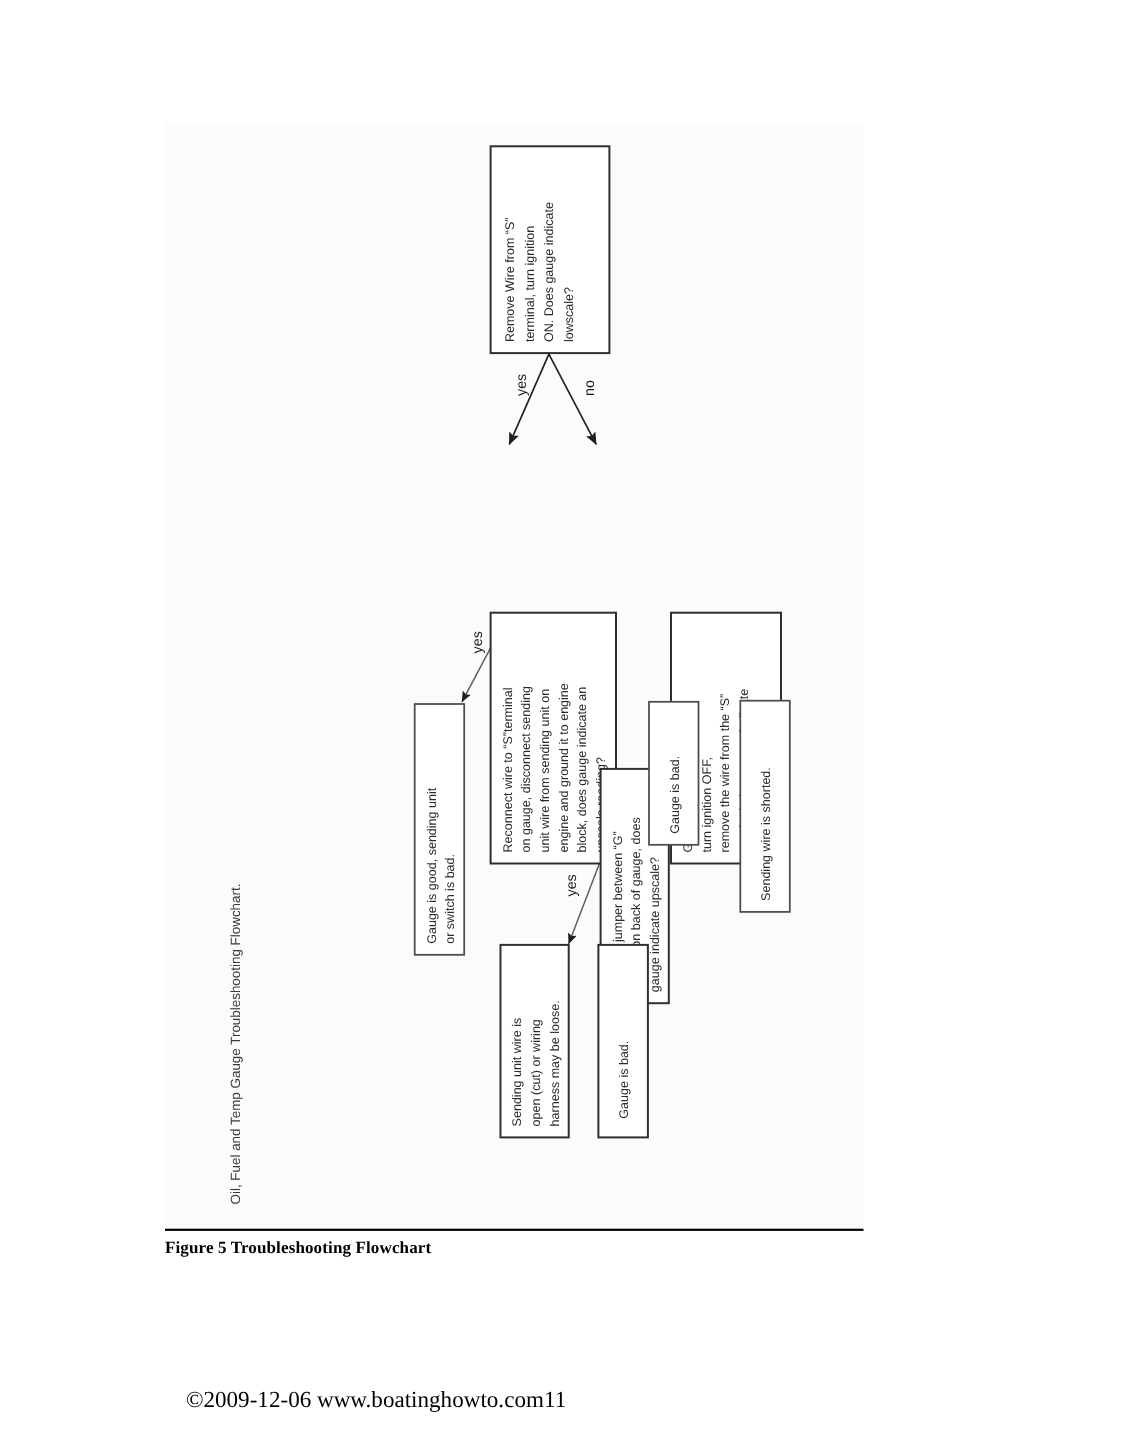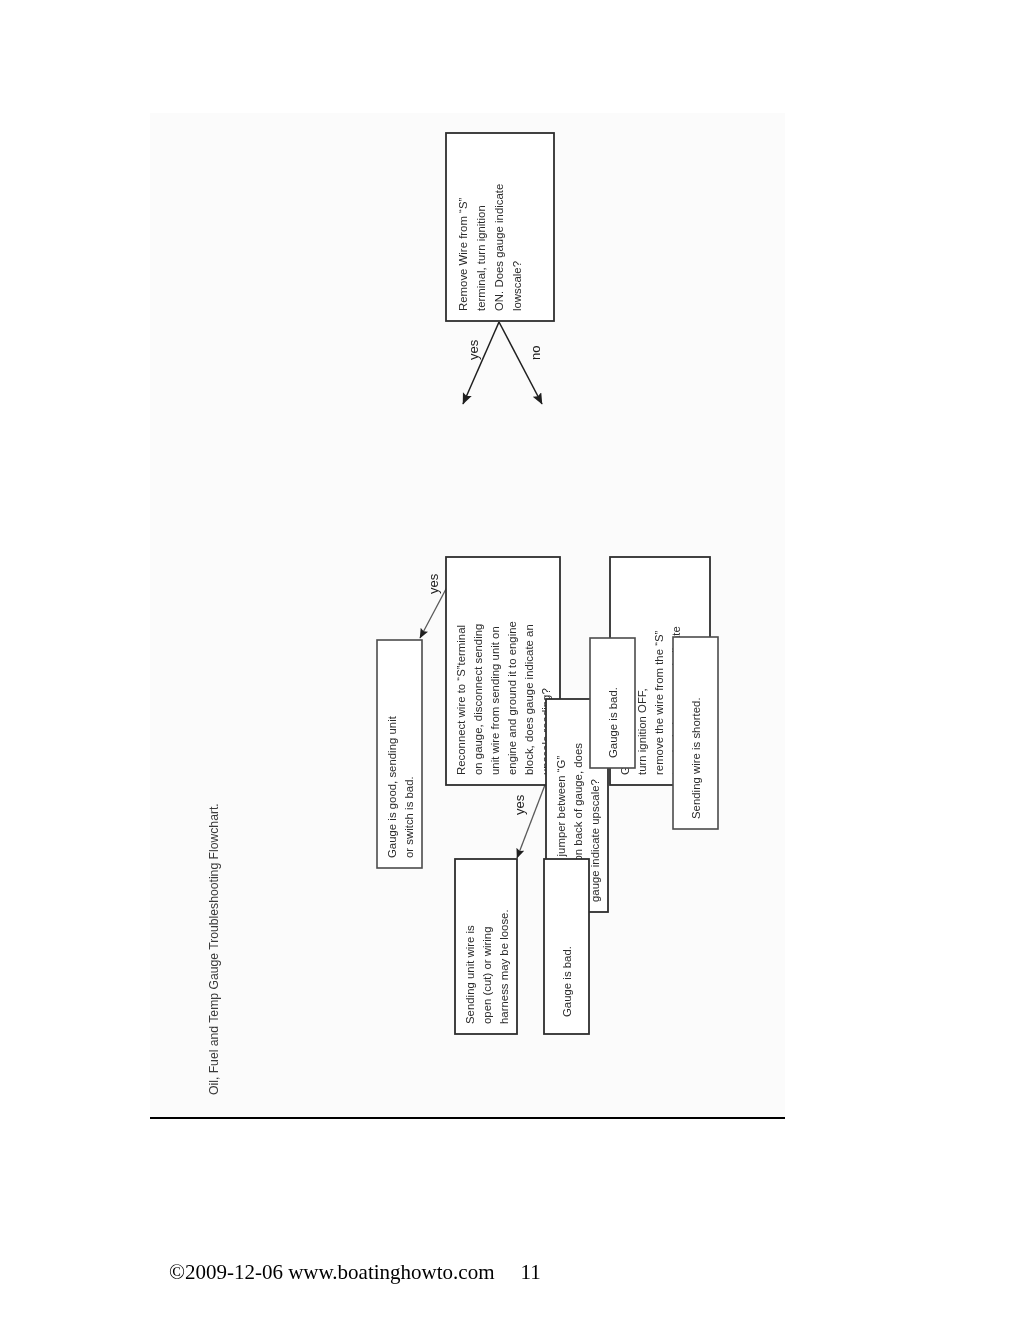--- a/index.html
+++ b/index.html
@@ -112,21 +112,21 @@
     position: absolute;
     left: 148px;
     top: 1235px;
     width: 700px;
     font-family: "Liberation Serif", serif;
     font-size: 21px;
     color: #000000;
     white-space: pre;
   }
   #page-footer .footer-copy { }
-  #page-footer .footer-page { margin-left: 26px; }
+  #page-footer .footer-page { }
 </style>
 </head>
 <body>
 
 <div id="page">
 
   <div id="figure-frame"></div>
 
   <div id="chart-rotor">
     <svg id="flow-svg" viewBox="0 0 1004 635" xmlns="http://www.w3.org/2000/svg">
@@ -242,18 +242,19 @@
       <g>
         <rect class="node-box" x="288" y="523" width="192" height="45"></rect>
         <text class="node-text" x="298" y="550">Sending wire is shorted.</text>
       </g>
 
     </svg>
   </div>
 
   <div id="figure-rule"></div>
 
+  <div id="figure-caption">Figure 5 Troubleshooting Flowchart</div>
 
   <div id="page-footer">
     <span class="footer-copy">©2009-12-06 www.boatinghowto.com</span><span class="footer-page">11</span>
   </div>
 
 </div>
 
 </body></html>

